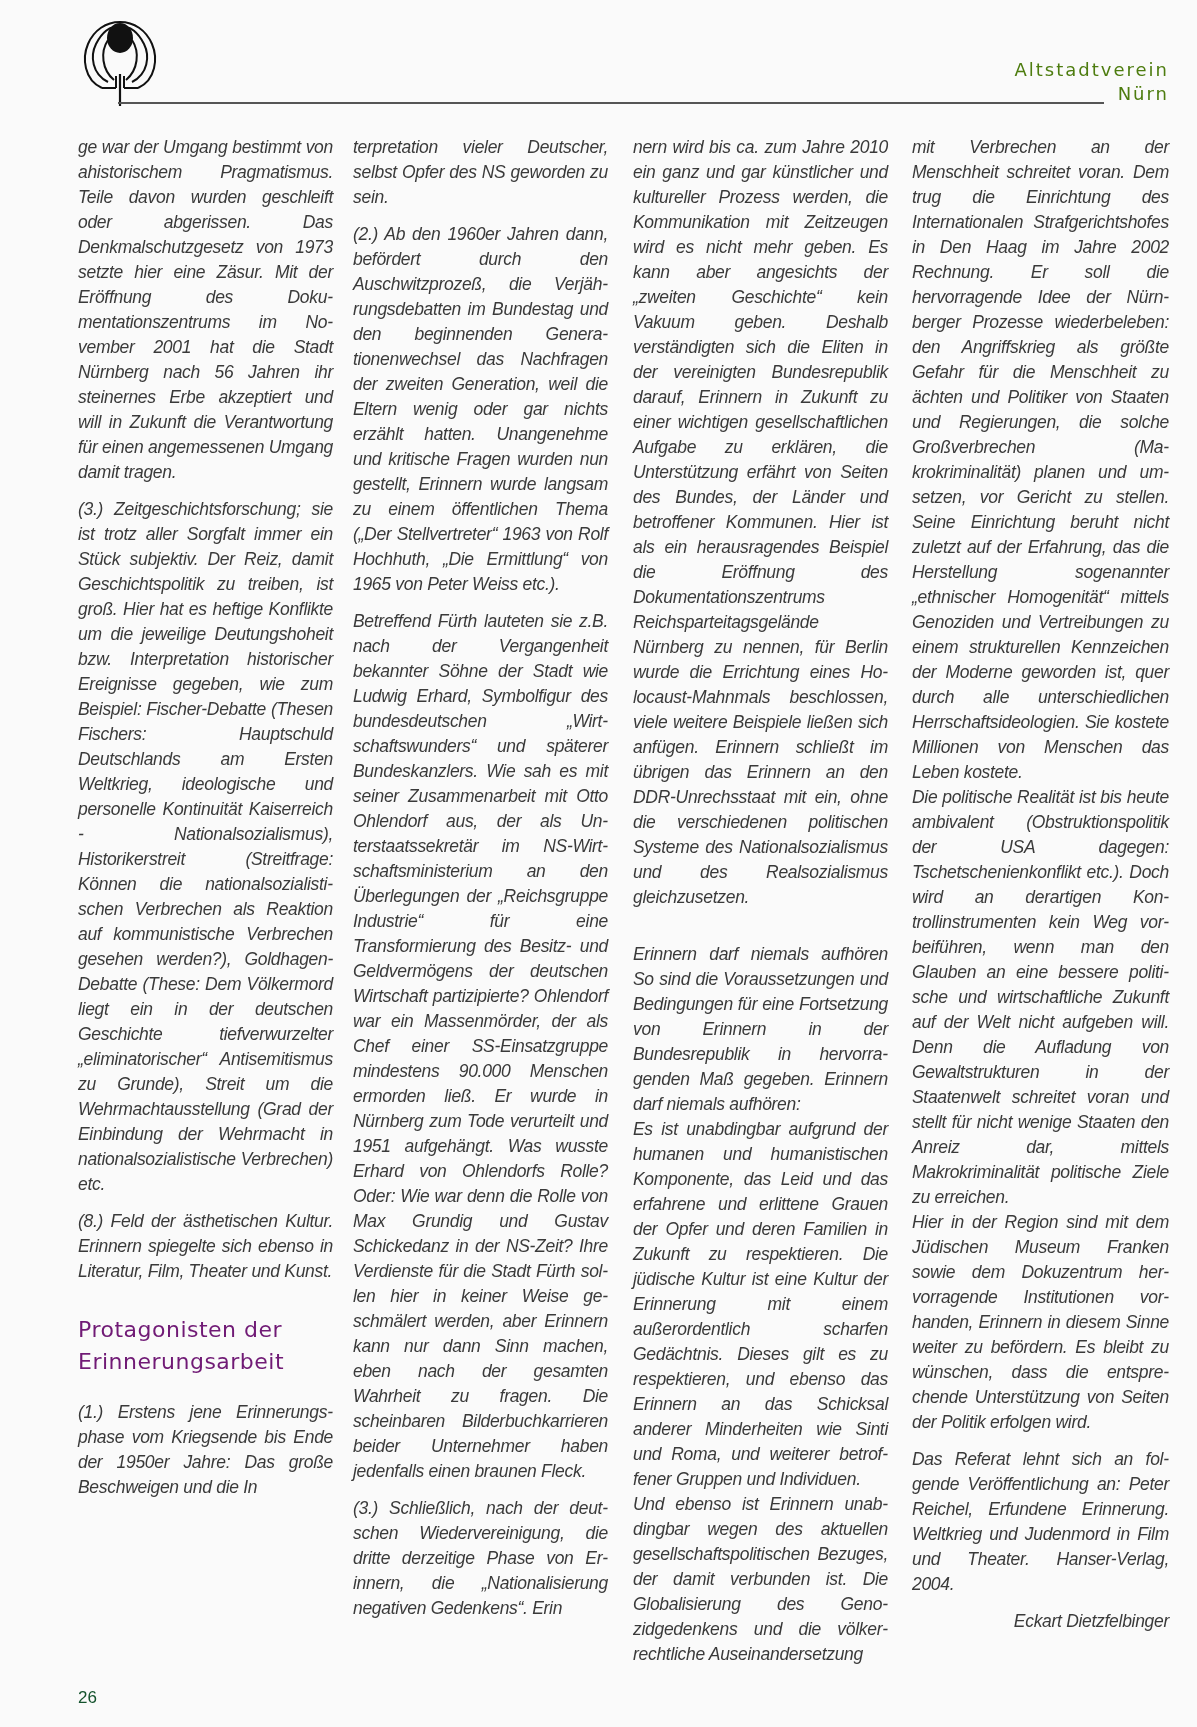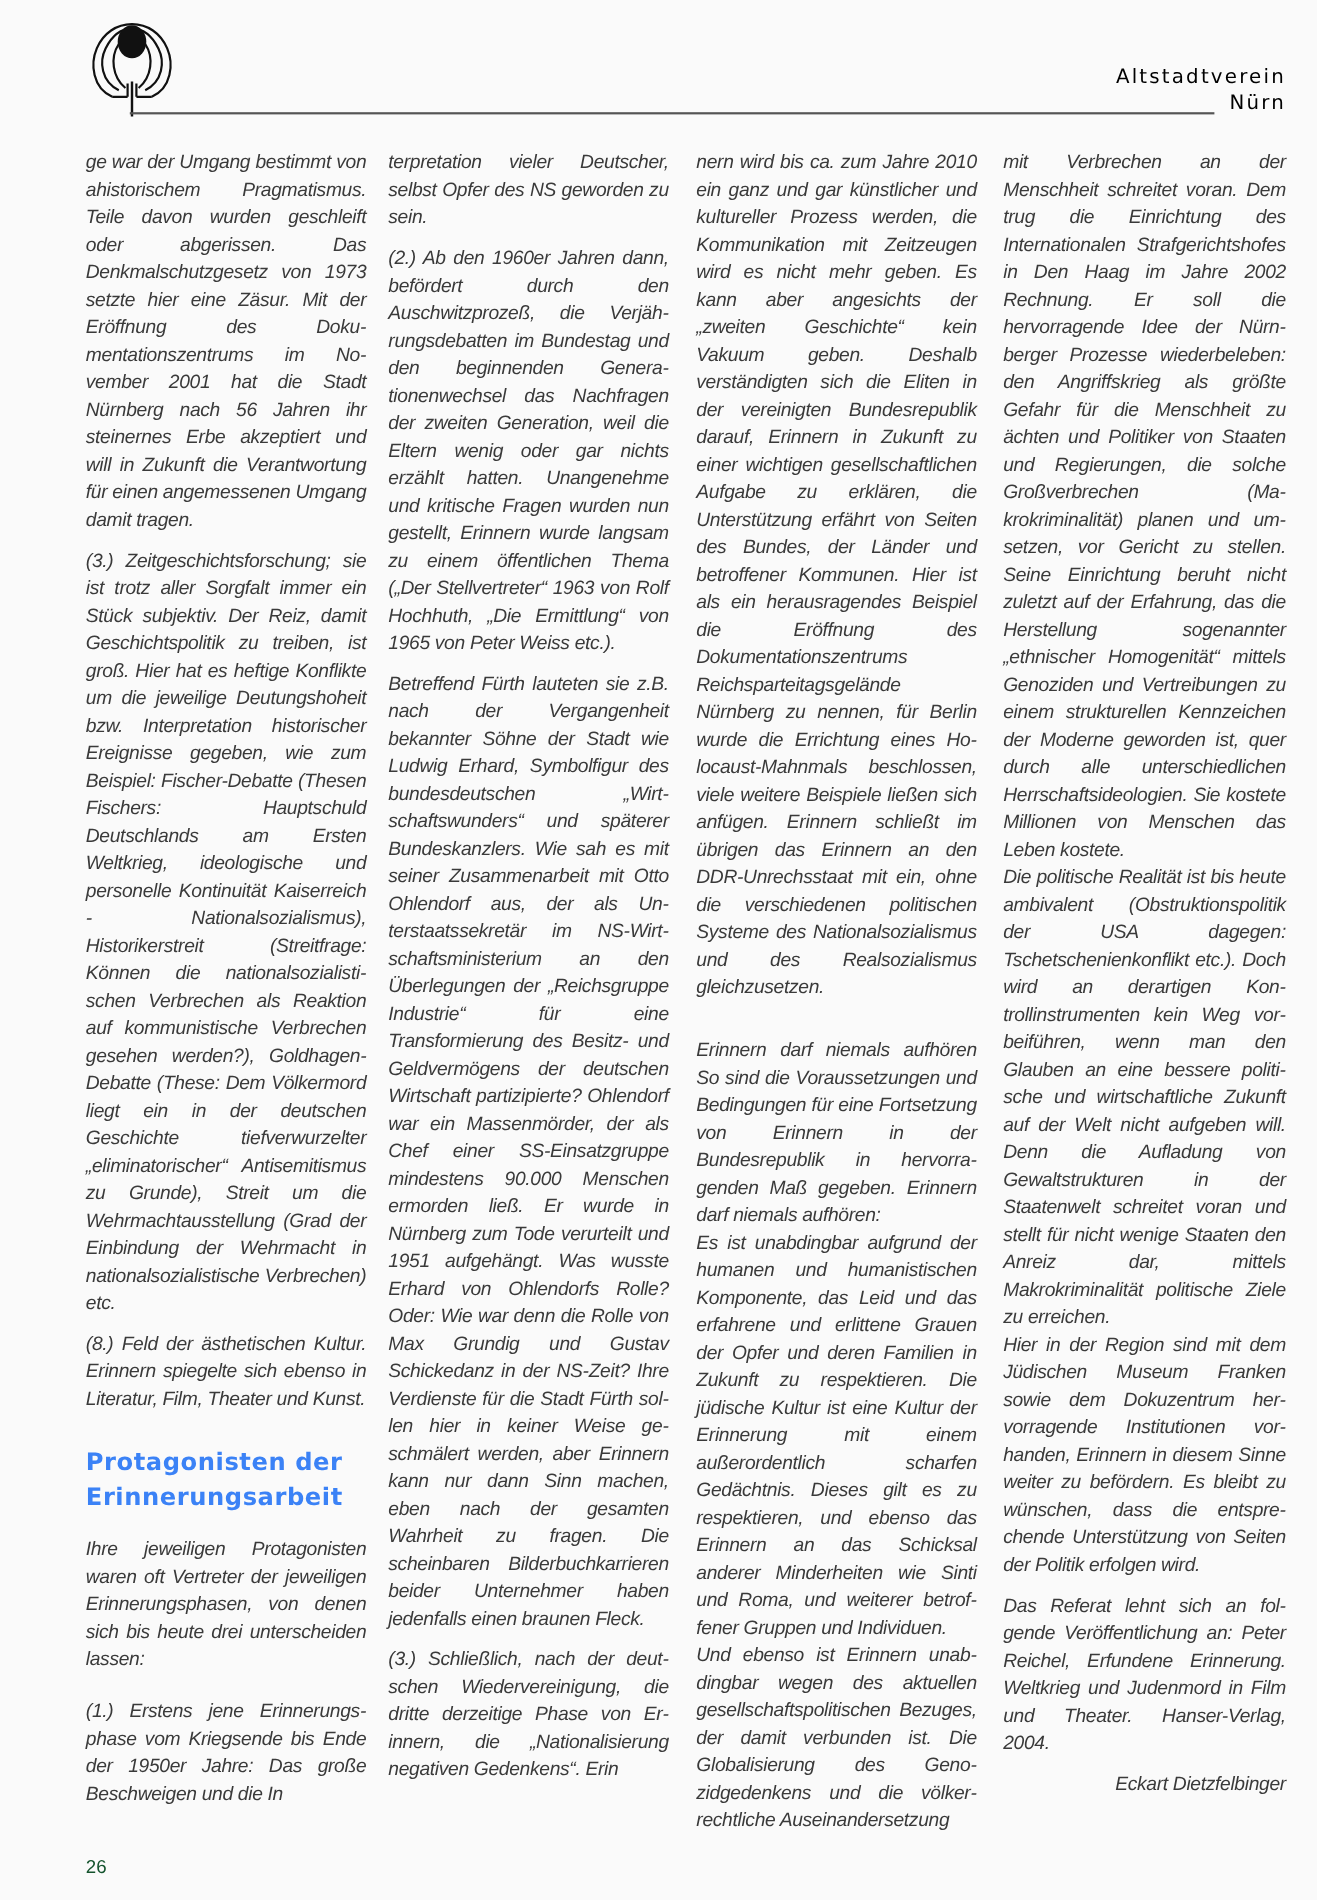--- a/index.html
+++ b/index.html
@@ -2,29 +2,29 @@
 <html><head>
 <meta charset="utf-8">
 <style>
   html, body { margin: 0; padding: 0; }
   body {
     width: 1197px; height: 1727px; background: #fafafa; position: relative; overflow: hidden;
     font-family: "Liberation Sans", sans-serif; color: #3a3a3a;
   }
   .logo { position: absolute; left: 80px; top: 18px; width: 80px; height: 92px; }
   .header-rule { position: absolute; left: 118px; top: 102px; width: 986px; height: 2px; background: #555; }
-  .brand { position: absolute; right: 28px; top: 58px; text-align: right; font-family: "DejaVu Sans", sans-serif; font-size: 18px; letter-spacing: 2px; color: #000000; line-height: 24px; }
+  .brand { position: absolute; right: 28px; top: 58px; text-align: right; font-family: "DejaVu Sans", sans-serif; font-size: 18px; letter-spacing: 2px; color: #4d7c0f; line-height: 24px; }
   .col { position: absolute; top: 135px; width: 255px; font-size: 17.5px; line-height: 25px; text-align: justify; letter-spacing: -0.3px; }
   .col p { margin: 0 0 12px 0; hyphens: manual; font-style: italic; }
   .col p.tight { margin-bottom: 0; }
   .c1 { left: 78px; }
   .c2 { left: 353px; }
   .c3 { left: 633px; }
   .c4 { left: 912px; width: 257px; }
-  h2 { font-family: "DejaVu Sans", sans-serif; font-weight: bold; font-size: 22px; line-height: 32px; color: #3b82f6; margin: 30px 0 18px 0; letter-spacing: 0.5px; text-align: left; }
+  h2 { font-family: "DejaVu Sans", sans-serif; font-weight: normal; font-size: 22px; line-height: 32px; color: #701a75; margin: 30px 0 18px 0; letter-spacing: 0.5px; text-align: left; }
   .page-num { position: absolute; left: 78px; top: 1688px; font-size: 17px; color: #14532d; }
   .author { text-align: right; font-style: italic; margin-top: 26px; }
 </style>
 </head>
 <body>
 
 <svg class="logo" viewBox="0 0 80 92">
   <path d="M22 70 C4 62 2 40 8 26 C14 12 26 4 40 4 C54 4 66 12 72 26 C78 40 76 62 58 70" fill="none" stroke="#111" stroke-width="2"></path>
   <path d="M28 64 C12 56 10 38 16 26 C22 14 30 8 40 8 C50 8 58 14 64 26 C70 38 68 56 52 64" fill="none" stroke="#111" stroke-width="2"></path>
   <path d="M34 62 C22 52 20 34 28 22" fill="none" stroke="#111" stroke-width="2"></path>
@@ -40,21 +40,20 @@
 <div class="brand">
   <div>Altstadtverein</div>
   <div>Nürn</div>
 </div>
 
 <div class="col c1">
   <p>ge war der Umgang bestimmt von ahistorischem Pragmatis­mus. Teile davon wurden ge­schleift oder abgerissen. Das Denkmalschutzgesetz von 1973 setzte hier eine Zäsur. Mit der Eröffnung des Doku­mentationszentrums im No­vember 2001 hat die Stadt Nürnberg nach 56 Jahren ihr steinernes Erbe akzeptiert und will in Zukunft die Verantwor­tung für einen angemessenen Umgang damit tragen.</p>
   <p>(3.) Zeitgeschichtsforschung; sie ist trotz aller Sorgfalt immer ein Stück subjektiv. Der Reiz, damit Geschichtspolitik zu treiben, ist groß. Hier hat es heftige Kon­flikte um die jeweilige Deu­tungshoheit bzw. Interpretation historischer Ereignisse gege­ben, wie zum Beispiel: Fischer-Debatte (Thesen Fischers: Hauptschuld Deutschlands am Ersten Weltkrieg, ideologische und personelle Kontinuität Kai­serreich - Nationalsozialismus), Historikerstreit (Streitfrage: Können die nationalsozialisti­schen Verbrechen als Reaktion auf kommunistische Verbre­chen gesehen werden?), Gold­hagen-Debatte (These: Dem Völkermord liegt ein in der deut­schen Geschichte tiefverwurzel­ter „eliminatorischer“ Antisemi­tismus zu Grunde), Streit um die Wehrmachtausstellung (Grad der Einbindung der Wehrmacht in nationalsozialistische Verbre­chen) etc.</p>
   <p>(8.) Feld der ästhetischen Kultur. Erinnern spiegelte sich ebenso in Literatur, Film, Theater und Kunst.</p>
   <h2>Protagonisten der Erinnerungsarbeit</h2>
-  <p>Ihre jeweiligen Protagonisten waren oft Vertreter der jeweili­gen Erinnerungsphasen, von denen sich bis heute drei un­terscheiden lassen:</p>
   <p style="margin-top:22px">(1.) Erstens jene Erinnerungs­phase vom Kriegsende bis Ende der 1950er Jahre: Das große Beschweigen und die In­</p>
 </div>
 
 <div class="col c2">
   <p>terpretation vieler Deutscher, selbst Opfer des NS geworden zu sein.</p>
   <p>(2.) Ab den 1960er Jahren dann, befördert durch den Auschwitzprozeß, die Verjäh­rungsdebatten im Bundestag und den beginnenden Genera­tionenwechsel das Nachfragen der zweiten Generation, weil die Eltern wenig oder gar nichts erzählt hatten. Unangenehme und kritische Fragen wurden nun gestellt, Erinnern wurde langsam zu einem öffentlichen Thema („Der Stellvertreter“ 1963 von Rolf Hochhuth, „Die Ermittlung“ von 1965 von Peter Weiss etc.).</p>
   <p>Betreffend Fürth lauteten sie z.B. nach der Vergangenheit bekannter Söhne der Stadt wie Ludwig Erhard, Symbolfigur des bundesdeutschen „Wirt­schaftswunders“ und späterer Bundeskanzlers. Wie sah es mit seiner Zusammenarbeit mit Otto Ohlendorf aus, der als Un­terstaatssekretär im NS-Wirt­schaftsministerium an den Überlegungen der „Reichs­gruppe Industrie“ für eine Transformierung des Besitz- und Geldvermögens der deut­schen Wirtschaft partizipierte? Ohlendorf war ein Massenmör­der, der als Chef einer SS-Ein­satzgruppe mindestens 90.000 Menschen ermorden ließ. Er wurde in Nürnberg zum Tode verurteilt und 1951 aufge­hängt. Was wusste Erhard von Ohlendorfs Rolle? Oder: Wie war denn die Rolle von Max Grundig und Gustav Schicke­danz in der NS-Zeit? Ihre Ver­dienste für die Stadt Fürth sol­len hier in keiner Weise ge­schmälert werden, aber Erin­nern kann nur dann Sinn ma­chen, eben nach der gesamten Wahrheit zu fragen. Die scheinbaren Bilderbuchkarrie­ren beider Unternehmer haben jedenfalls einen braunen Fleck.</p>
   <p>(3.) Schließlich, nach der deut­schen Wiedervereinigung, die dritte derzeitige Phase von Er­innern, die „Nationalisierung negativen Gedenkens“. Erin­</p>
 </div>
 

